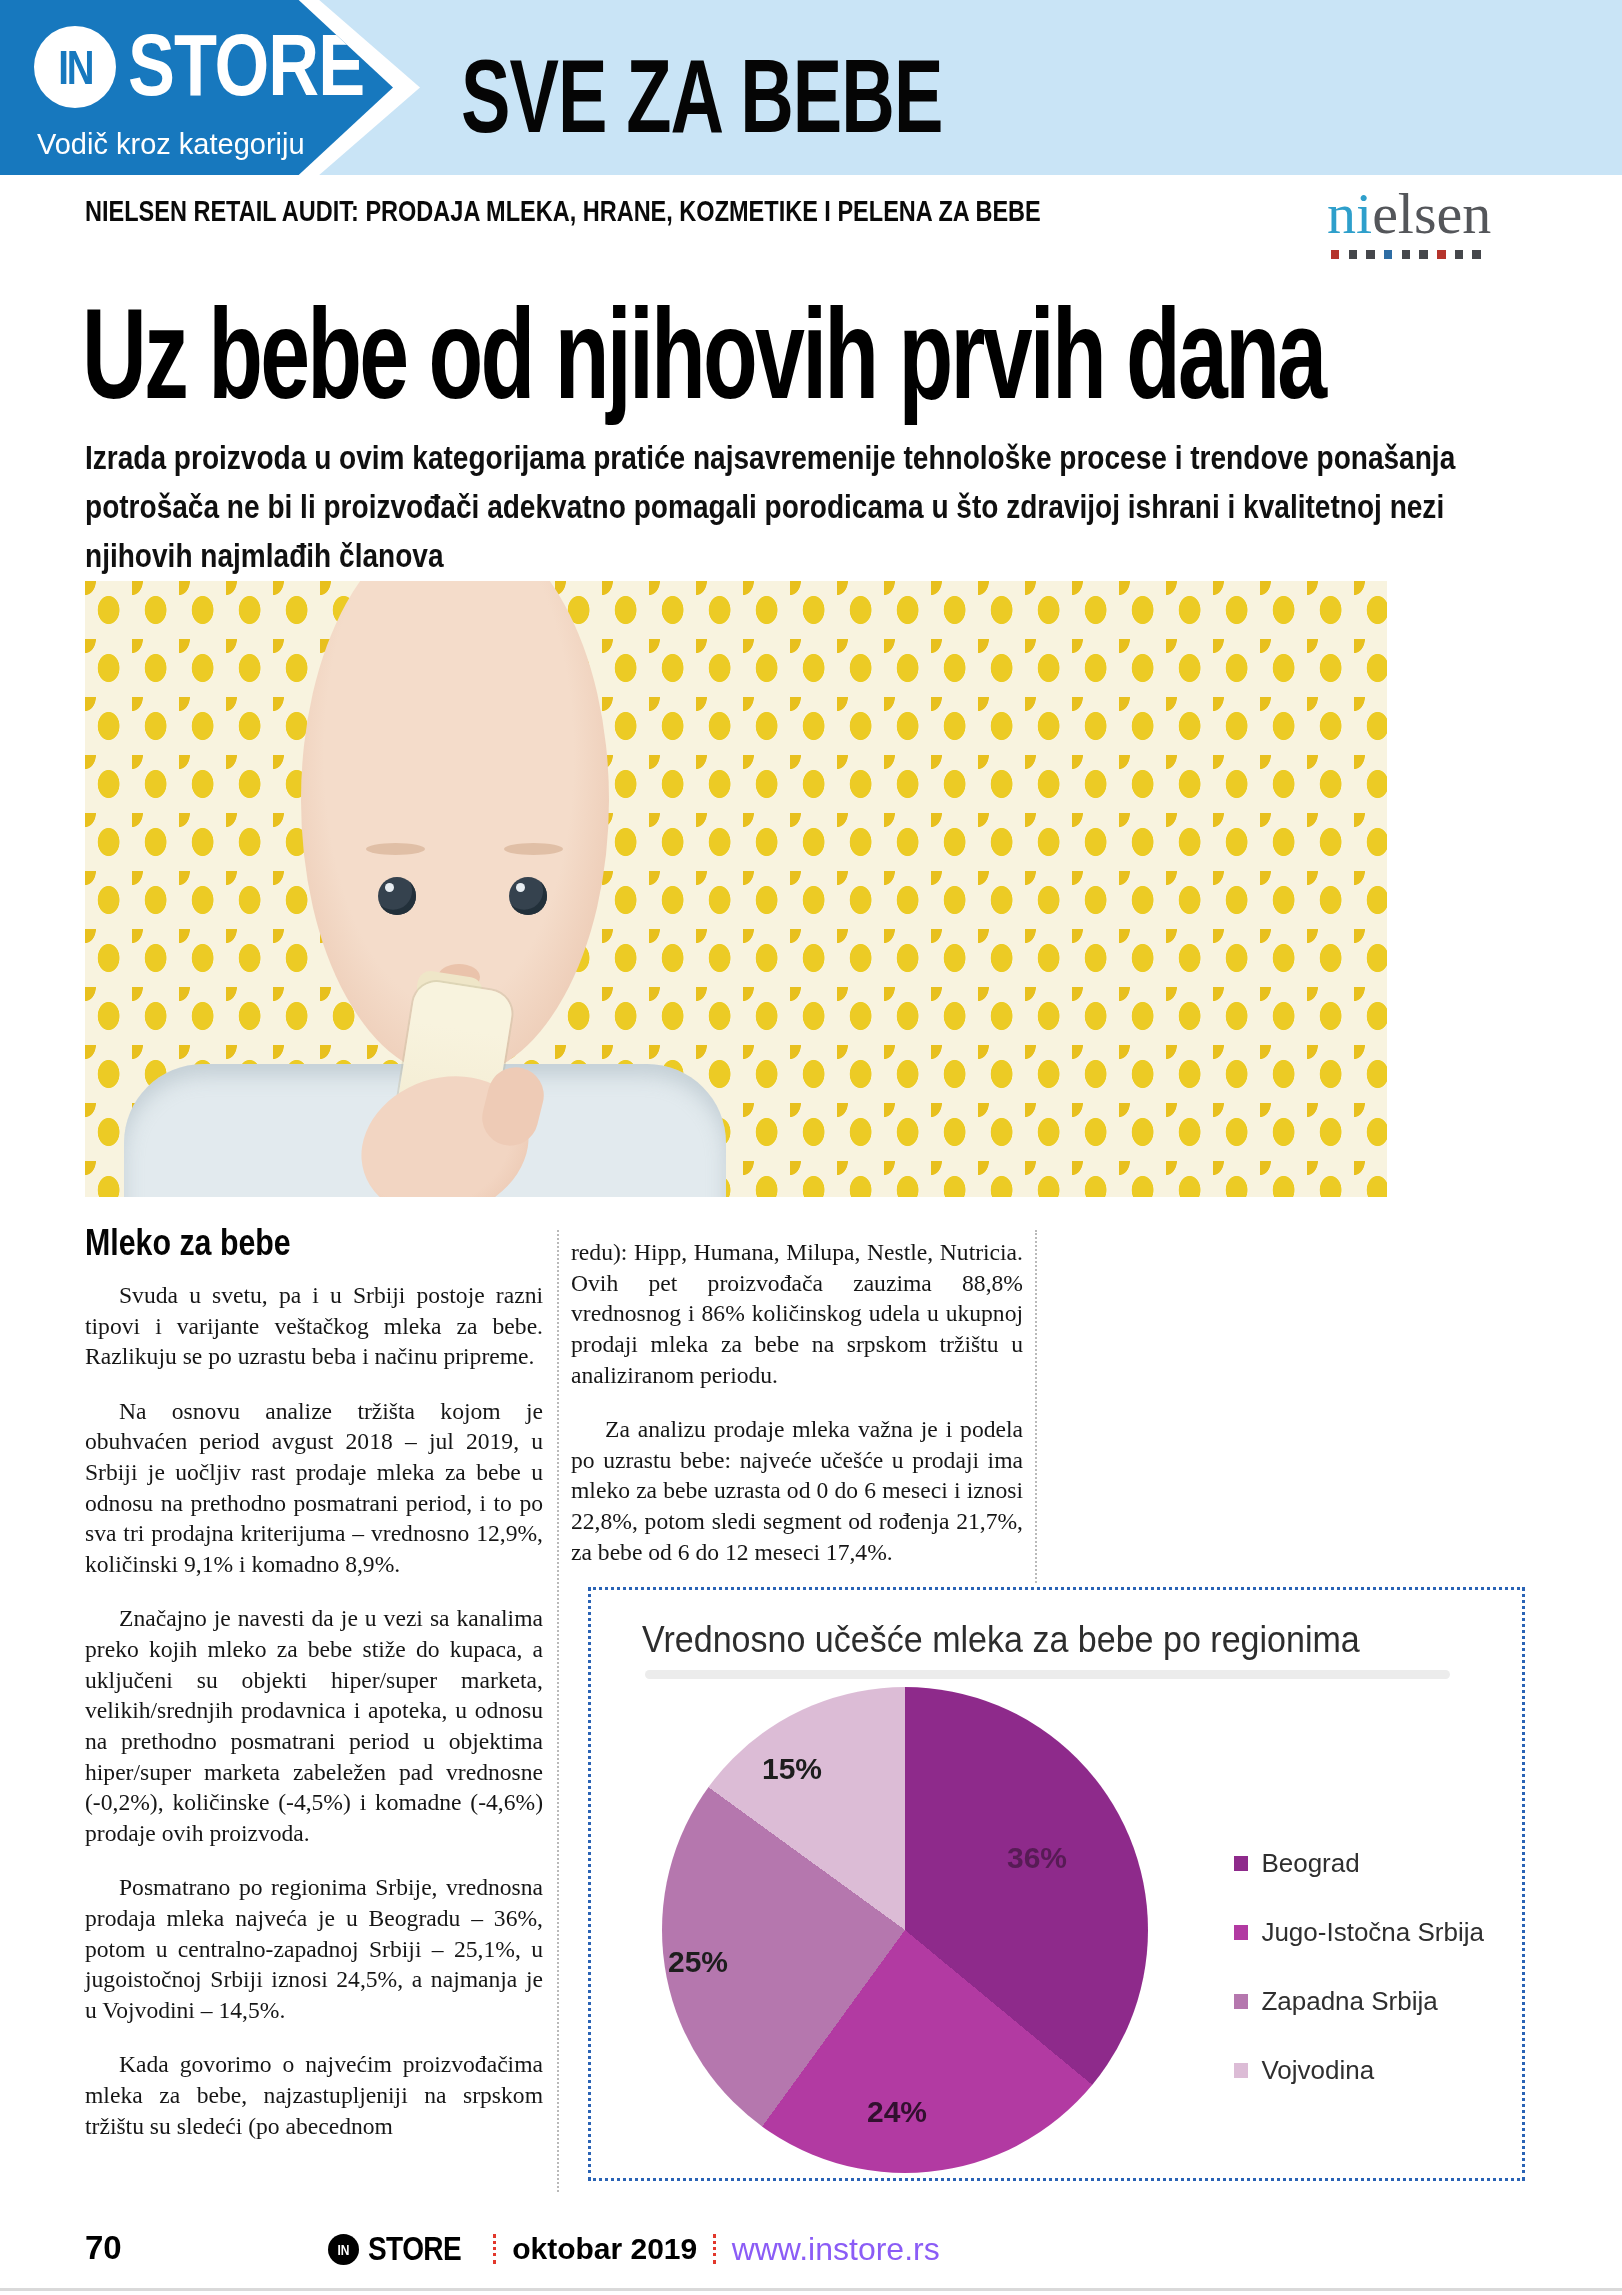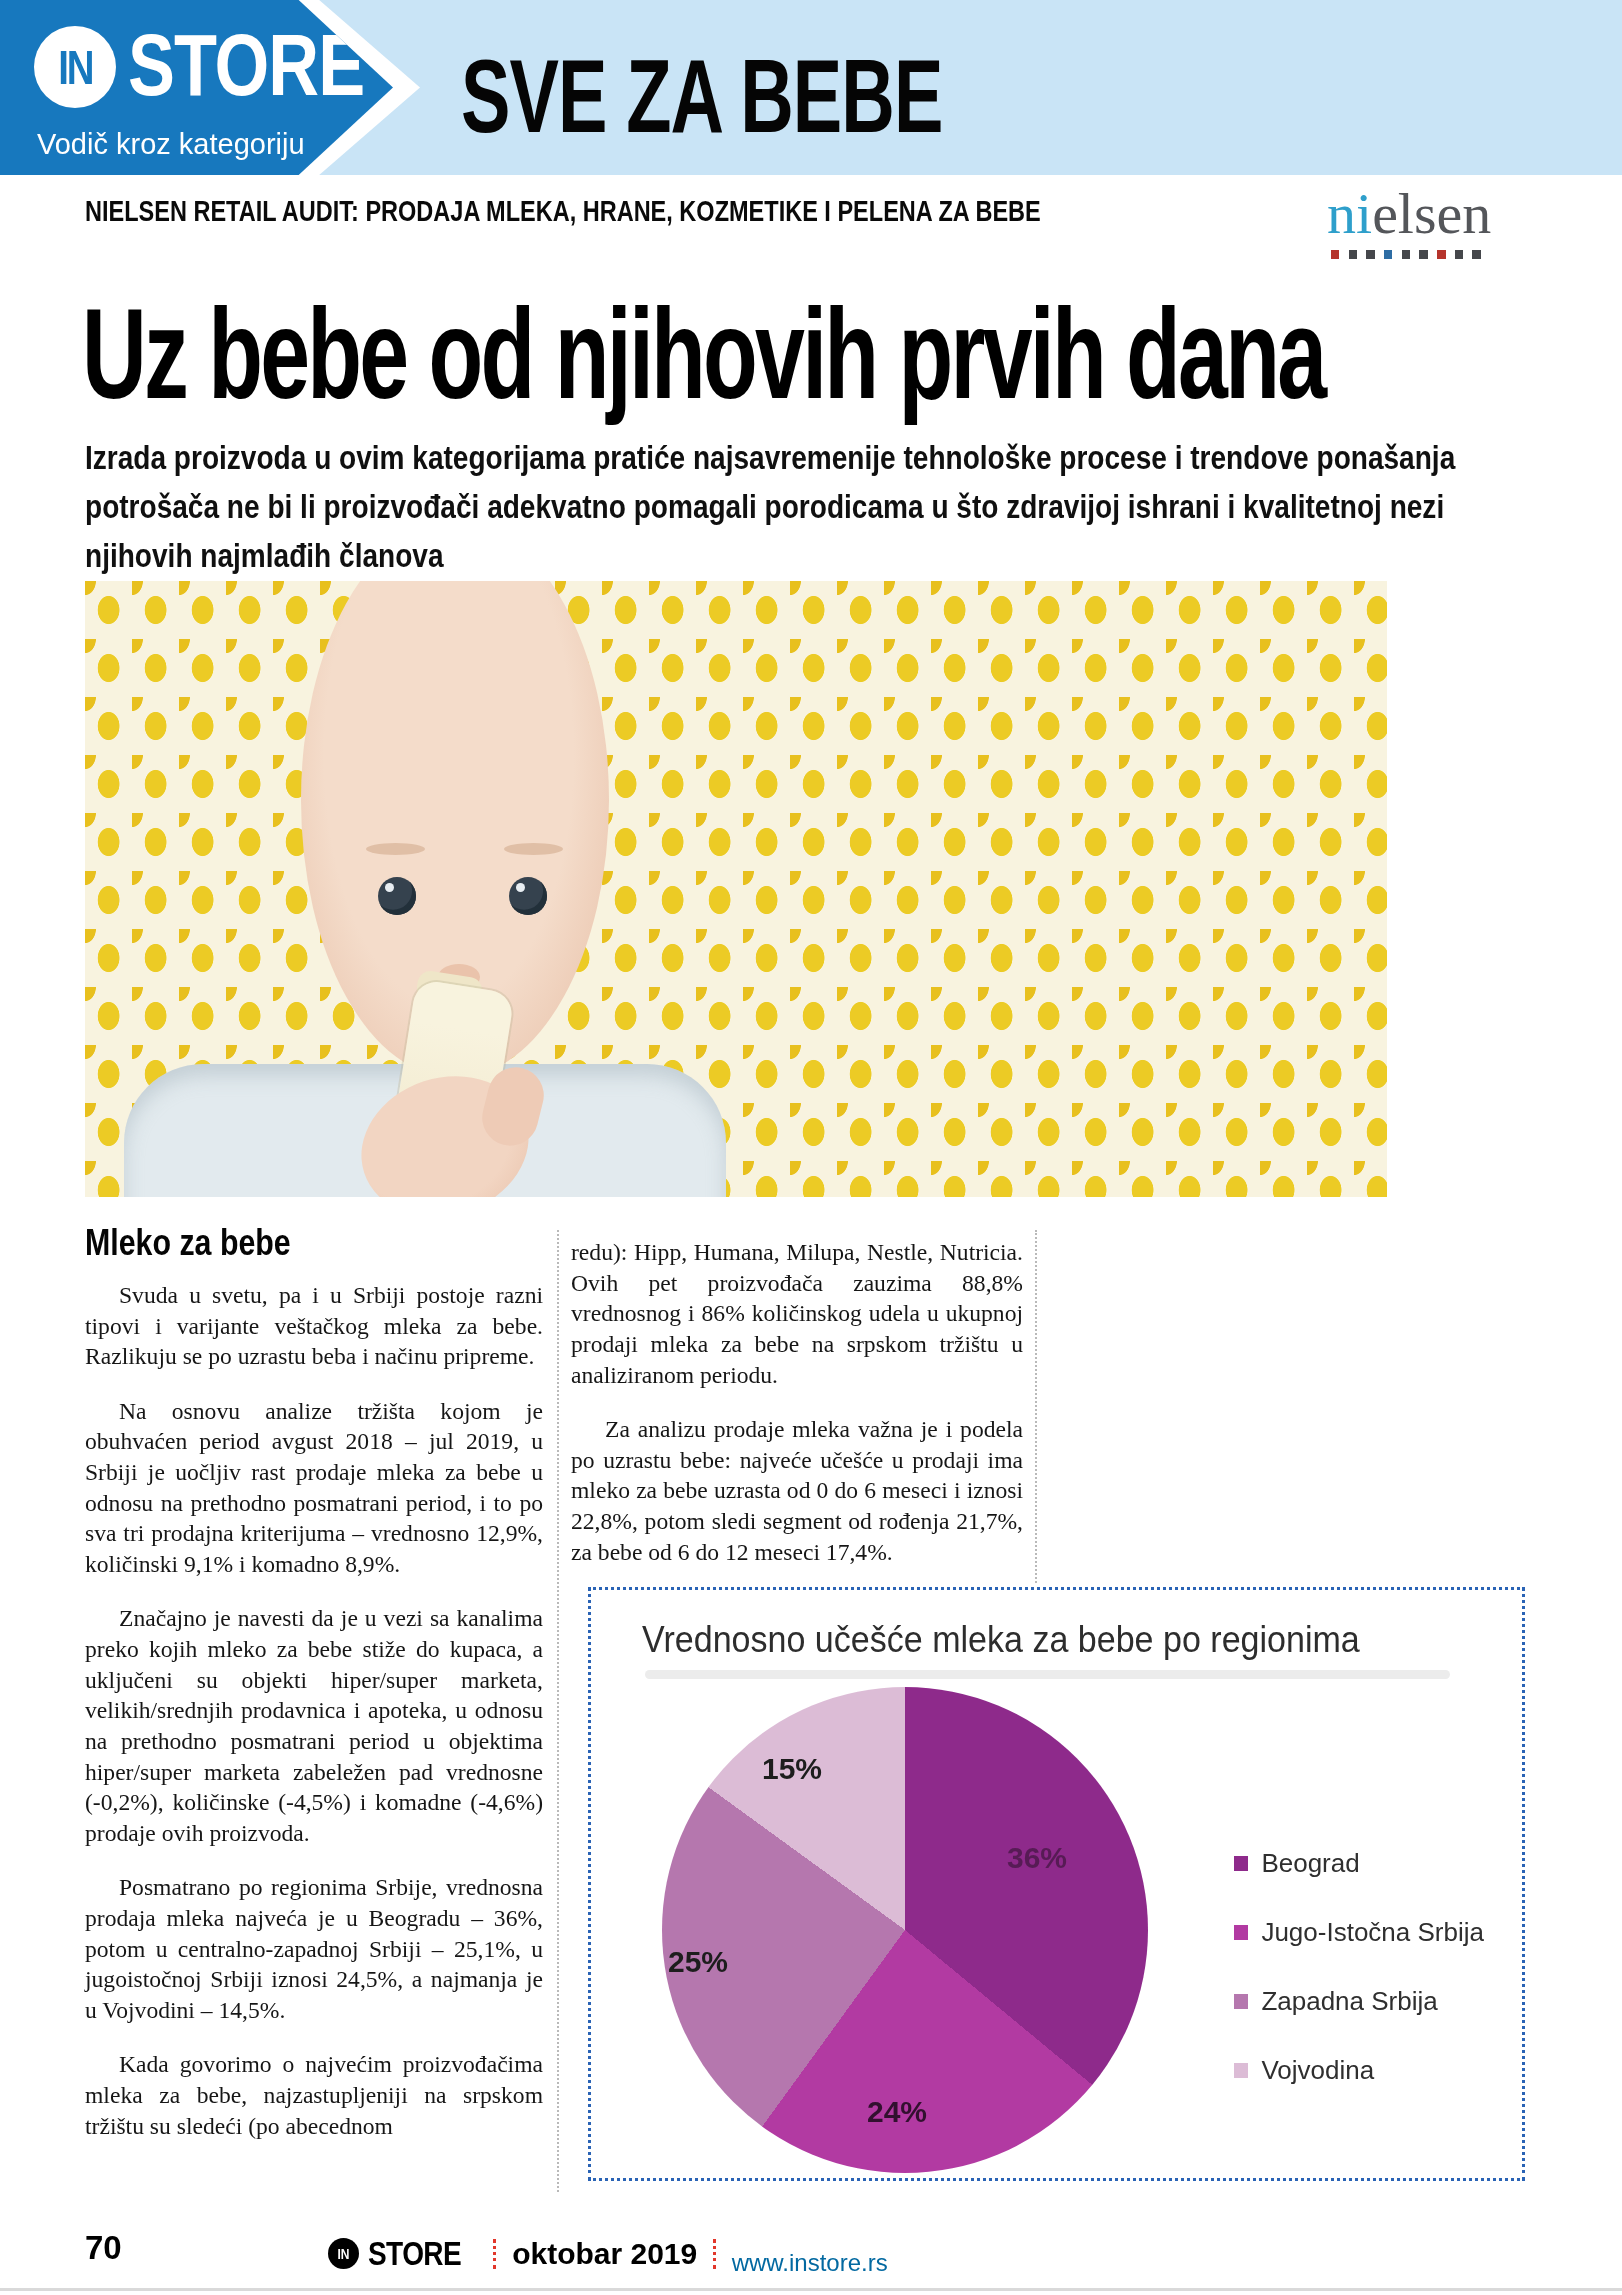--- a/index.html
+++ b/index.html
@@ -105,21 +105,21 @@
   .footer{position:absolute;left:85px;top:2229px;width:1453px;height:39px;}
   .footer-page{position:absolute;left:0;top:0;font-weight:bold;font-size:33px;color:#000;}
   .footer-brand{position:absolute;left:243px;top:1.3px;display:flex;align-items:center;}
   .f-circle{width:31px;height:31px;border-radius:50%;background:#000;display:flex;
             align-items:center;justify-content:center;margin-right:9.2px;}
   .f-circle span{color:#fff;font-weight:bold;font-size:15px;transform:scaleX(.8);}
   .f-store{font-weight:bold;font-size:33px;letter-spacing:-0.7px;transform:scaleX(.85);
            transform-origin:0 50%;}
   .f-sep{width:0;height:30px;border-left:3.3px dotted #e2372b;margin:0 15.7px;}
   .f-issue{font-weight:bold;font-size:30px;}
-  .f-site{font-size:24px;color:#0369a1;margin-top:19px;}
+  .f-site{font-size:32px;color:#8b5cf6;}
   .bottom-line{position:absolute;left:0;top:2288px;width:1623px;height:3.3px;background:#d9d9d9;}
 </style>
 </head>
 <body>
 
 <div id="page">
 
   <div class="header-strip">
     <div class="arrow-white"></div>
     <div class="arrow-blue">

